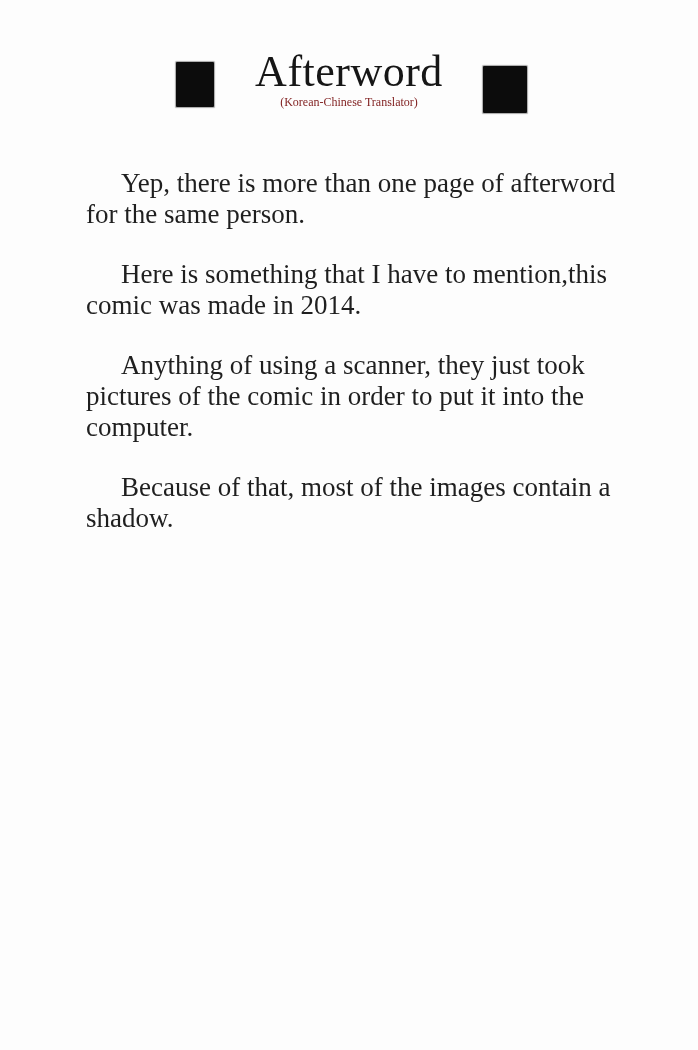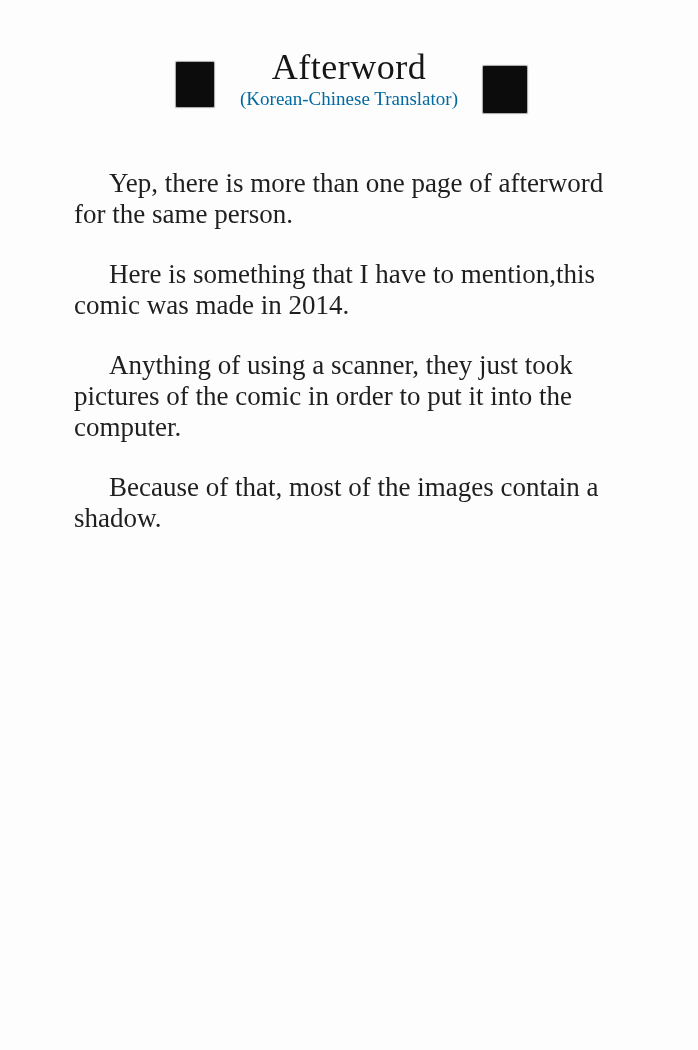--- a/index.html
+++ b/index.html
@@ -22,31 +22,31 @@
   }
   
   .header {
     position: relative;
     height: 168px;
     text-align: center;
   }
   .title {
     margin: 0;
     padding-top: 48px;
-    font-size: 36px;
+    font-size: 44px;
     line-height: 1.1;
     font-weight: normal;
     letter-spacing: 0.5px;
     color: #161616;
   }
   .subtitle {
     margin: 0;
-    font-size: 19px;
+    font-size: 12px;
     line-height: 1.15;
-    color: #0369a1;
+    color: #7f1d1d;
   }
   .black-square {
     position: absolute;
     background: #0c0c0c;
     border-radius: 1px;
     box-shadow: 0 0 1px 0.5px rgba(60,60,60,0.45);
   }
   .black-square.left {
     left: 176px;
     top: 62px;
@@ -55,20 +55,21 @@
   }
   .black-square.right {
     left: 483px;
     top: 66px;
     width: 44px;
     height: 47px;
   }
   
   .body-text {
     padding: 0 52px 0 74px;
+    margin-left: 12px;
   }
   .body-text p {
     margin: 0 0 29px 0;
     font-size: 27px;
     line-height: 31px;
     text-indent: 35px;
     white-space: pre-line;
     color: #1f1f1f;
   }
 </style>

